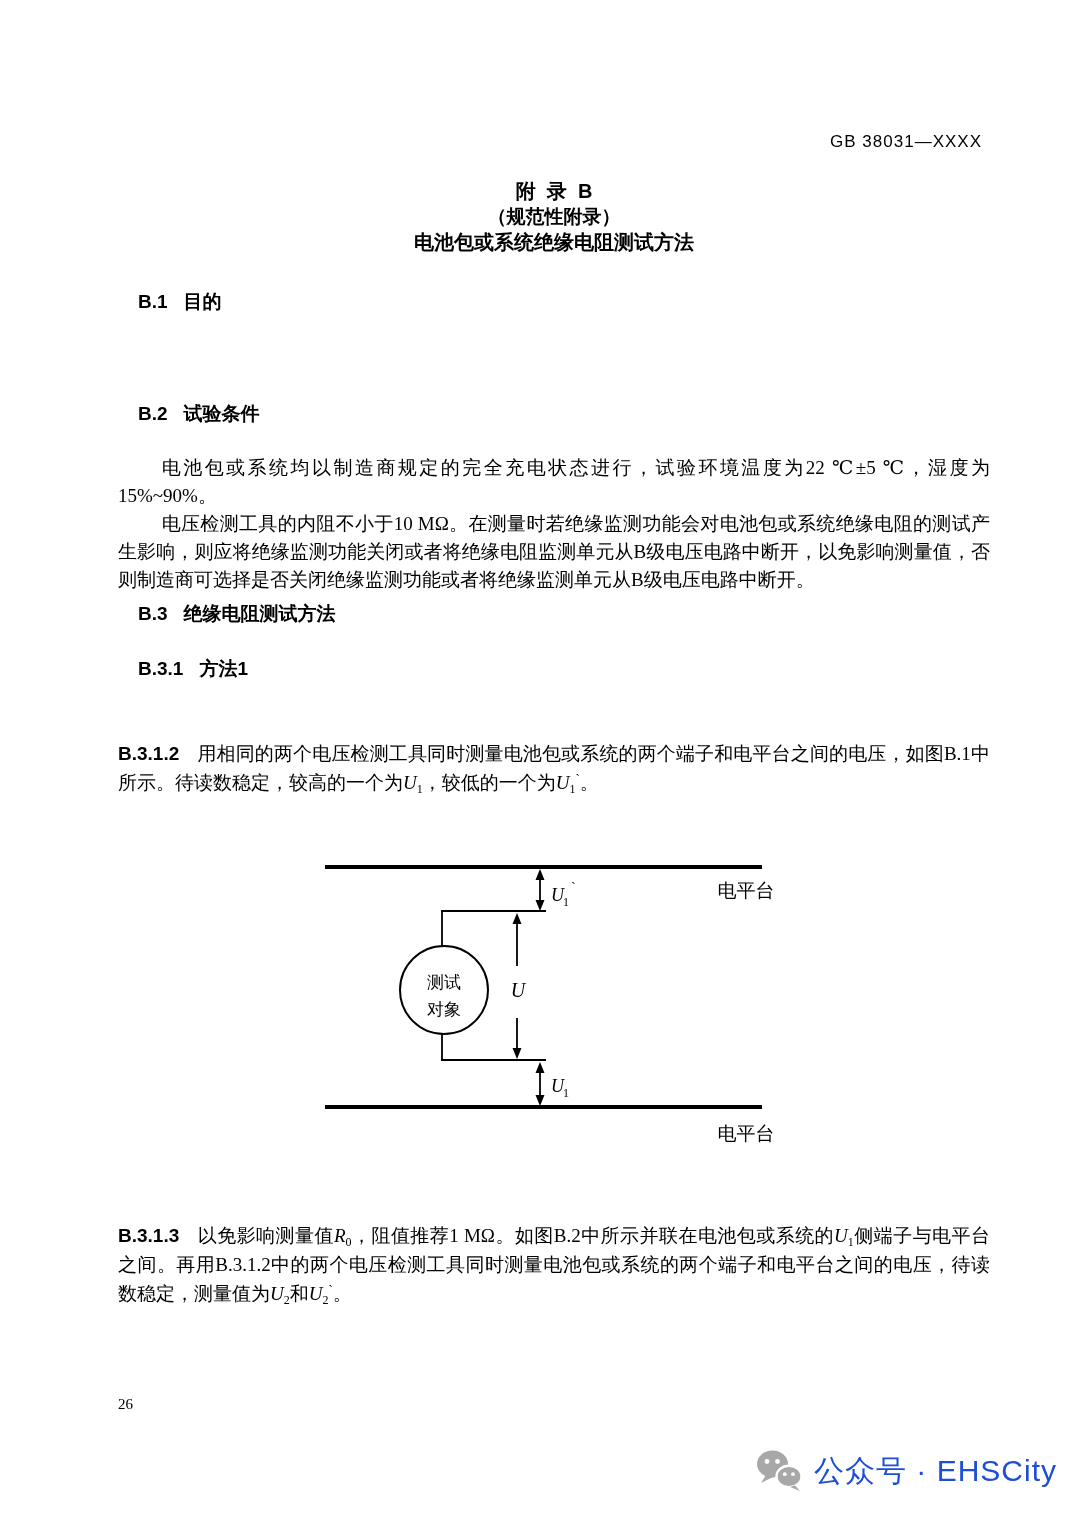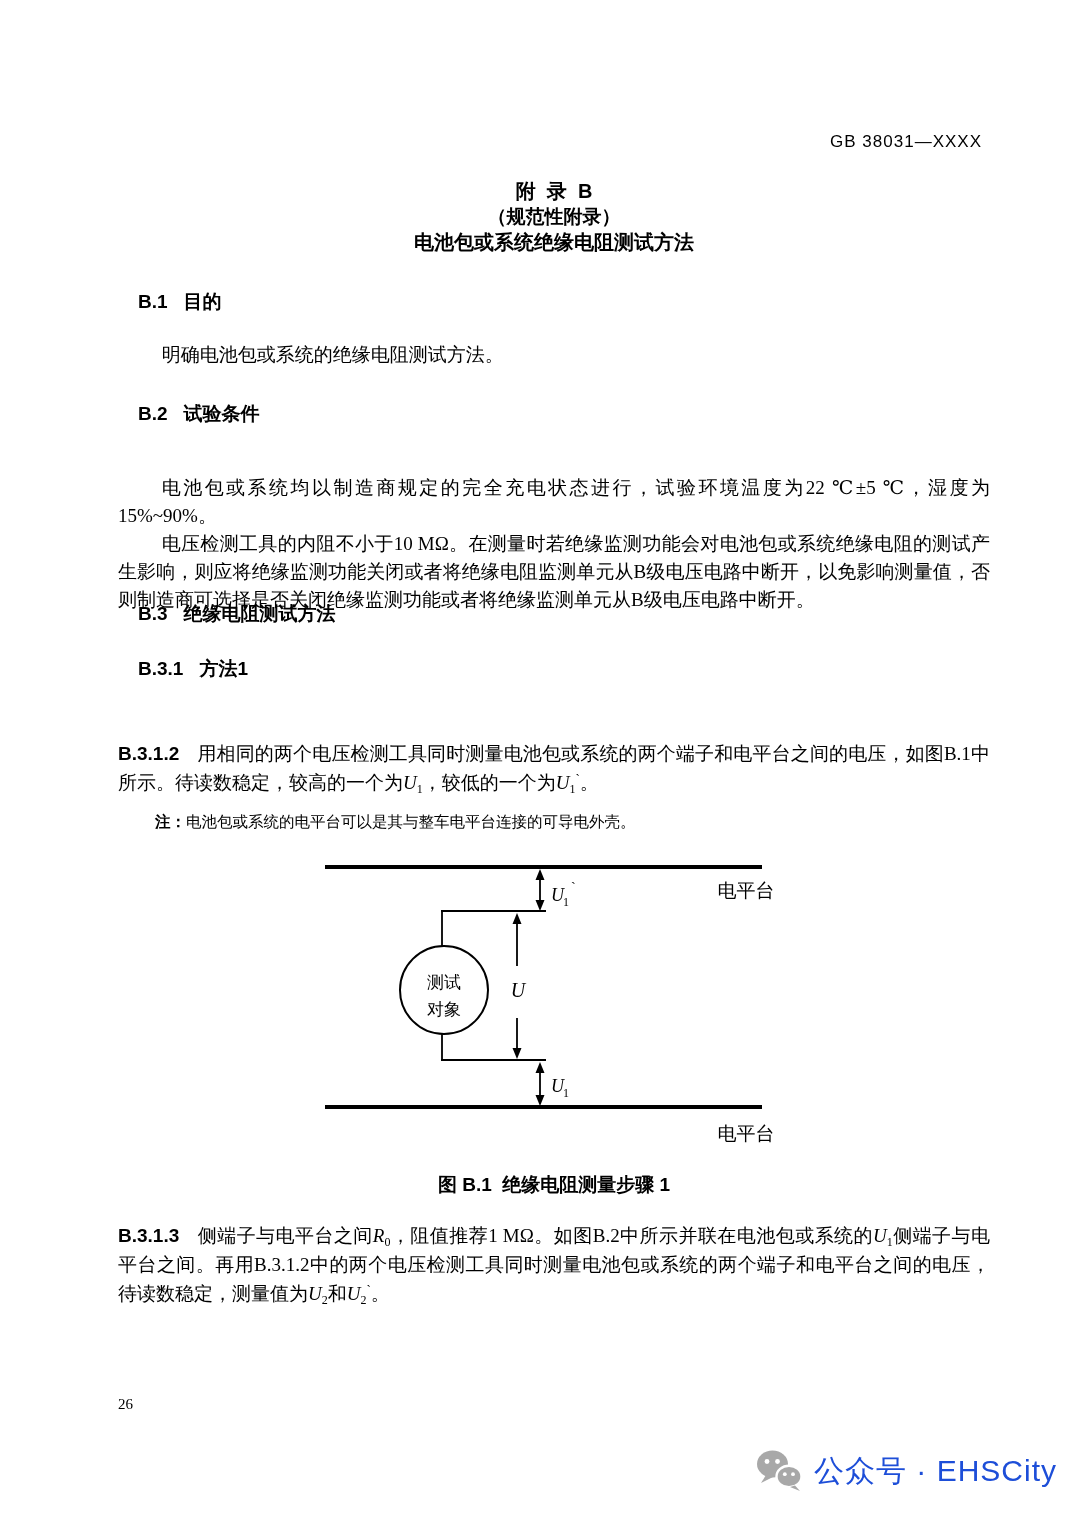--- a/index.html
+++ b/index.html
@@ -58,48 +58,42 @@
 
   <div class="abs doc-number">GB 38031—XXXX</div>
 
   <div class="abs ctitle t1">附  录  B</div>
   <div class="abs ctitle t3">电池包或系统绝缘电阻测试方法</div>
   <div class="abs ctitle t2">（规范性附录）</div>
 
   <div class="abs heading" style="top:288px">
     <span class="hnum">B.1</span><span>目的</span>
   </div>
-  <div class="abs bodypara" style="top:341px">
-    <p>明确电池包或系统的绝缘电阻测试方法。</p>
-  </div>
 
   <div class="abs heading" style="top:400px">
     <span class="hnum">B.2</span><span>试验条件</span>
   </div>
-  <div class="abs bodypara" style="top:474px">
+  <div class="abs bodypara" style="top:454px">
     <p>电池包或系统均以制造商规定的完全充电状态进行，试验环境温度为22 ℃±5 ℃，湿度为15%~90%。</p>
     <p>电压检测工具的内阻不小于10 MΩ。在测量时若绝缘监测功能会对电池包或系统绝缘电阻的测试产生影响，则应将绝缘监测功能关闭或者将绝缘电阻监测单元从B级电压电路中断开，以免影响测量值，否则制造商可选择是否关闭绝缘监测功能或者将绝缘监测单元从B级电压电路中断开。</p>
   </div>
 
   <div class="abs heading" style="top:600px">
     <span class="hnum">B.3</span><span>绝缘电阻测试方法</span>
   </div>
 
   <div class="abs heading" style="top:655px">
     <span class="hnum">B.3.1</span><span>方法1</span>
   </div>
 
 
   <div class="abs clause" style="top:739px">
     <span class="clause-num">B.3.1.2</span><span>用相同的两个电压检测工具同时测量电池包或系统的两个端子和电平台之间的电压，如图B.1中所示。待读数稳定，较高的一个为</span><span class="var">U</span><sub>1</sub><span>，较低的一个为</span><span class="var">U</span><sub>1</sub><span class="pr">`</span><span>。</span>
   </div>
 
-  <div class="abs note" style="top:810px">
-    <span class="note-label">注：</span><span>电池包或系统的电平台可以是其与整车电平台连接的可导电外壳。</span>
-  </div>
 
   <svg class="abs fig" width="480" height="300" viewBox="0 0 480 300">
 
     <line x1="25" y1="11" x2="462" y2="11" stroke="#000" stroke-width="4"></line>
     <text x="446" y="41" font-size="19" text-anchor="middle">电平台</text>
 
     <g stroke="#000" fill="#000">
       <line x1="240" y1="20" x2="240" y2="48" stroke-width="1.8"></line>
       <polygon points="240,13 235.5,24 244.5,24" stroke="none"></polygon>
       <polygon points="240,55 235.5,44 244.5,44" stroke="none"></polygon>
@@ -129,24 +123,23 @@
       <polygon points="240,206 235.5,217 244.5,217" stroke="none"></polygon>
       <polygon points="240,250 235.5,239 244.5,239" stroke="none"></polygon>
     </g>
     <text x="251" y="236" font-size="18" font-style="italic">U</text>
     <text x="263" y="241" font-size="12">1</text>
 
     <line x1="25" y1="251" x2="462" y2="251" stroke="#000" stroke-width="4"></line>
     <text x="446" y="284" font-size="19" text-anchor="middle">电平台</text>
   </svg>
 
-  <div class="abs caption">图 B.1  绝缘电阻测量步骤 1</div>
 
   <div class="abs clause" style="top:1221px">
-    <span class="clause-num">B.3.1.3</span><span>侧端子与电平台之间</span><span class="var">R</span><sub>0</sub><span>，阻值推荐1 MΩ。如图B.2中所示并联在电池包或系统的</span><span class="var">U</span><sub>1</sub><span>侧端子与电平台之间。再用B.3.1.2中的两个电压检测工具同时测量电池包或系统的两个端子和电平台之间的电压，待读数稳定，测量值为</span><span class="var">U</span><sub>2</sub><span>和</span><span class="var">U</span><sub>2</sub><span class="pr">`</span><span>。</span>
+    <span class="clause-num">B.3.1.3</span><span>以免影响测量值</span><span class="var">R</span><sub>0</sub><span>，阻值推荐1 MΩ。如图B.2中所示并联在电池包或系统的</span><span class="var">U</span><sub>1</sub><span>侧端子与电平台之间。再用B.3.1.2中的两个电压检测工具同时测量电池包或系统的两个端子和电平台之间的电压，待读数稳定，测量值为</span><span class="var">U</span><sub>2</sub><span>和</span><span class="var">U</span><sub>2</sub><span class="pr">`</span><span>。</span>
   </div>
 
   <div class="abs pagenum">26</div>
 
   <div class="abs watermark">
     <svg width="48" height="42" viewBox="0 0 48 42">
       <g fill="#a8a8a8">
         <ellipse cx="16.5" cy="14" rx="15.5" ry="13.5"></ellipse>
         <path d="M10 25 L5 33 L17 27 Z"></path>
         <ellipse cx="33" cy="26.5" rx="12.5" ry="10.8" stroke="#ffffff" stroke-width="2.4"></ellipse>

